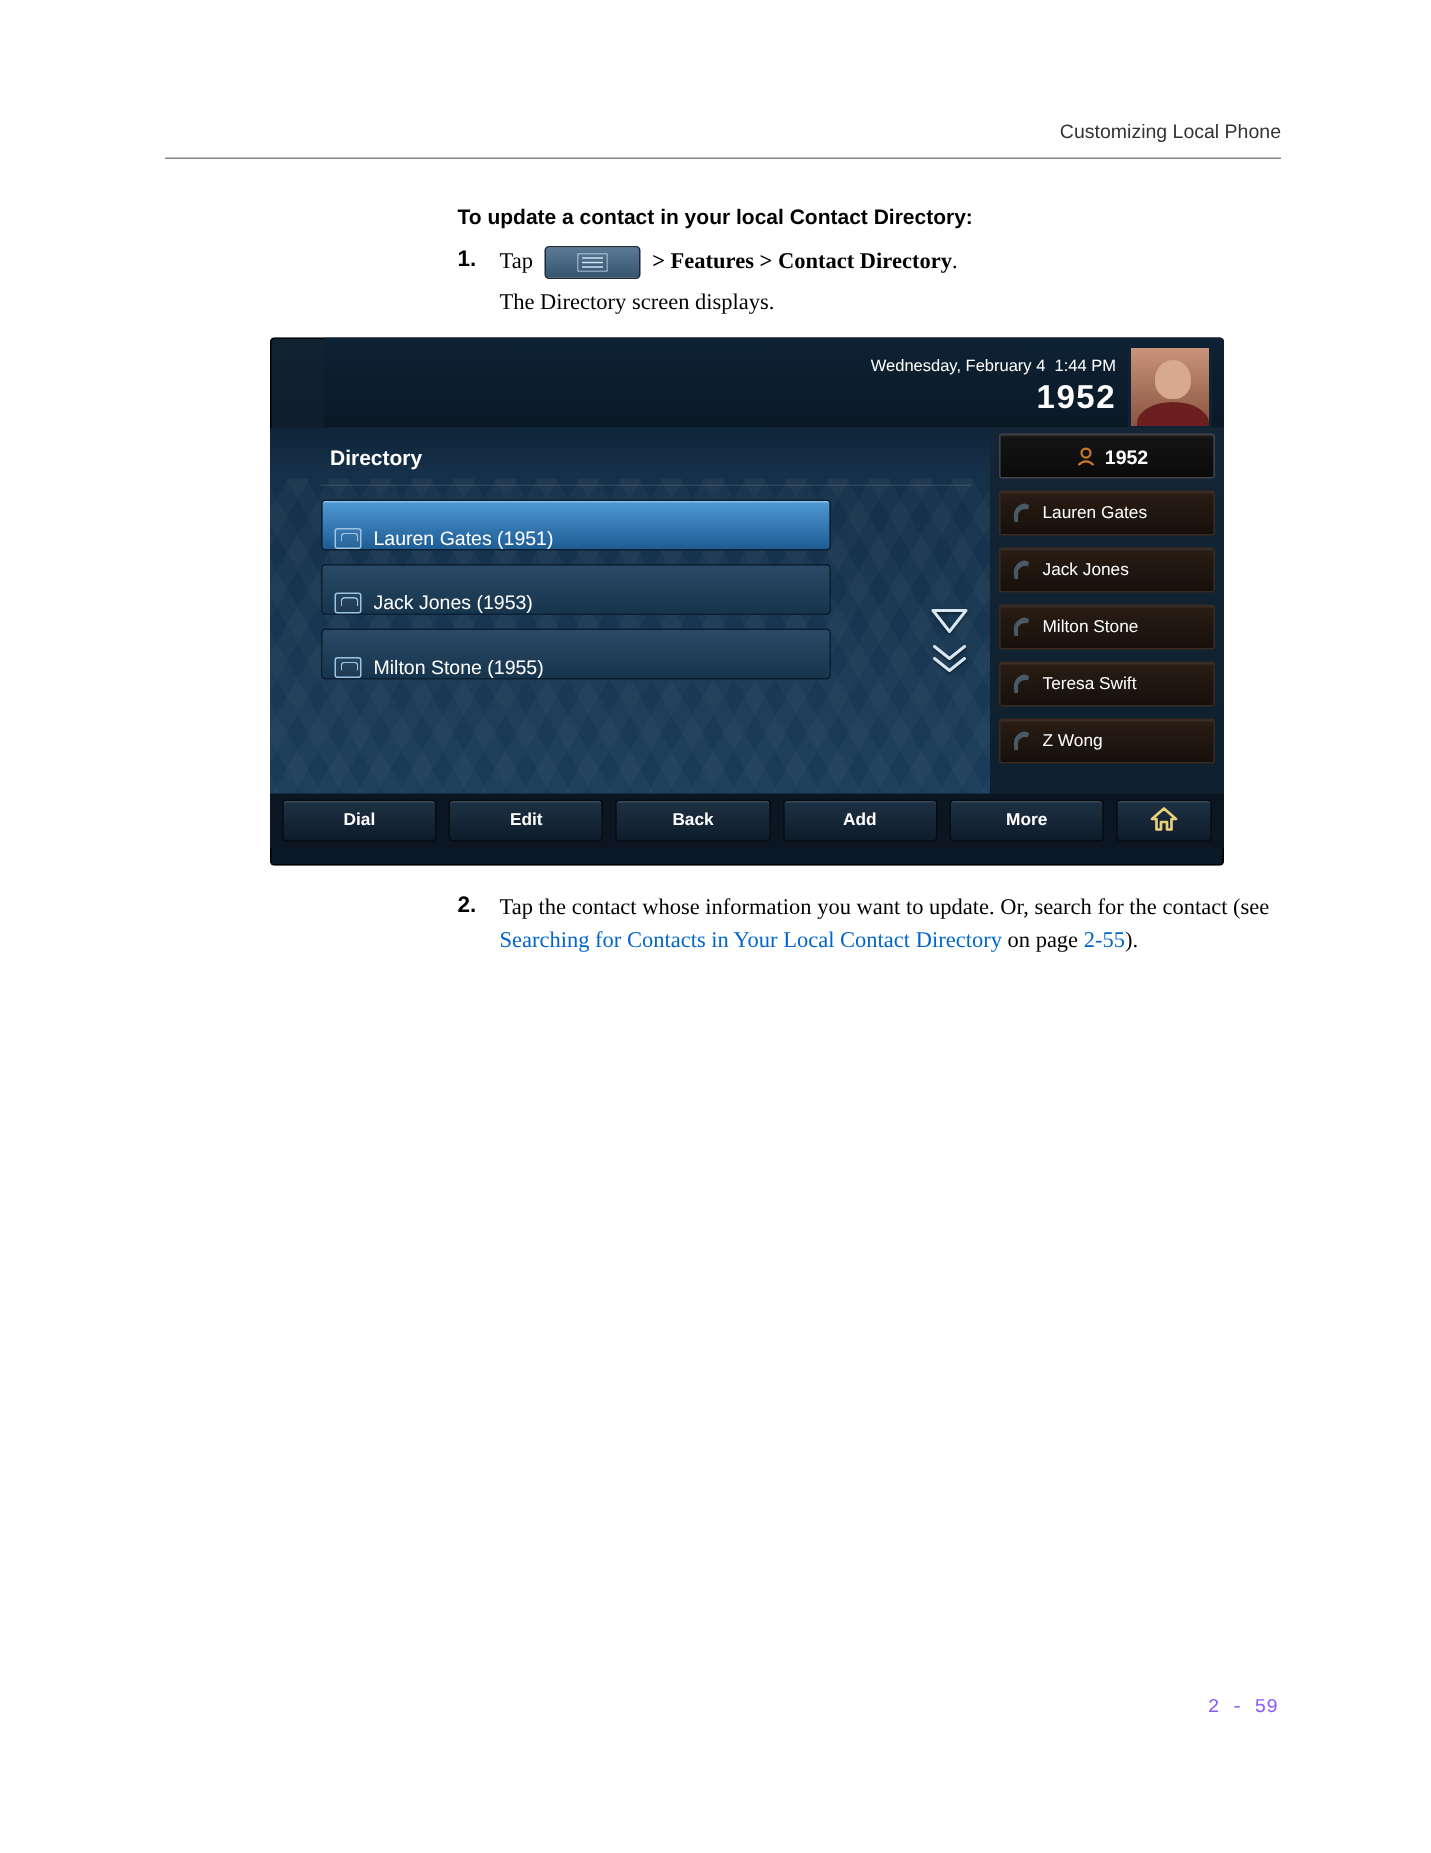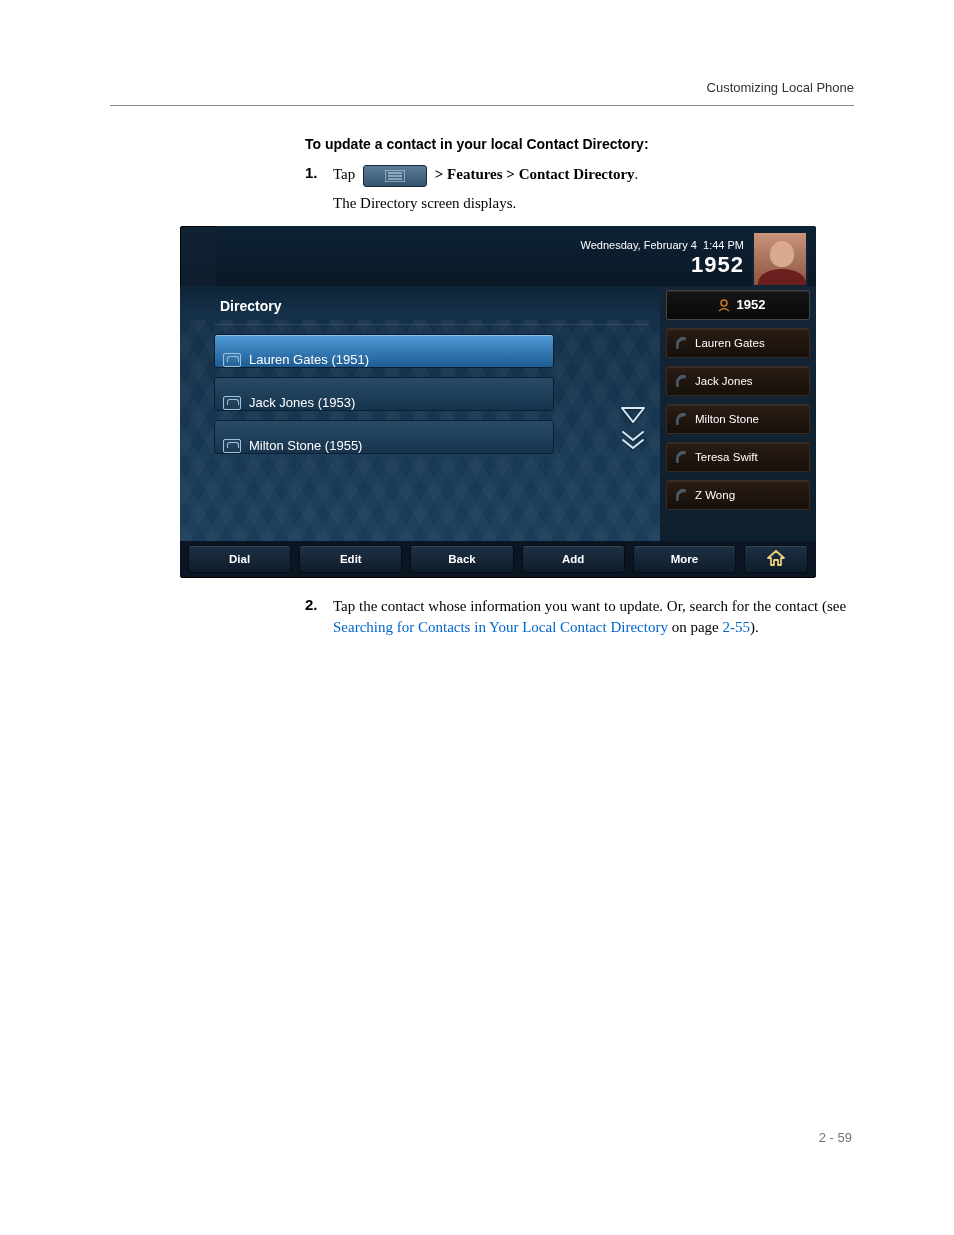--- a/index.html
+++ b/index.html
@@ -200,21 +200,21 @@
     width: 16px; height: 12px; margin-right: 6px;
     position: relative;
   }
   .side-item.first .h-icon {
     width: 14px; height: 14px;
   }
   .handset {
     transform: rotate(-30deg);
   }
   .softkeys {
-    position: absolute; left: 0; right: 0; bottom: 1px;
+    position: absolute; left: 0; right: 0; bottom: 12px;
     height: 36px;
     background: #0b1622;
     display: flex;
     align-items: center;
   }
   .sk {
     flex: 1;
     height: 28px;
     margin: 0 4px;
     border: 1px solid #060c13;
@@ -227,23 +227,23 @@
   .sk:first-child { margin-left: 8px; }
   .home-sk {
     width: 64px; flex: none; margin-right: 8px;
     display: flex; align-items: center; justify-content: center;
   }
 
   .page-num {
     position: absolute;
     bottom: 90px;
     right: 102px;
-    font-family: Liberation Sans, sans-serif;
+    font-family: Liberation Mono, monospace;
     font-size: 13px;
-    color: #737373;
+    color: #8b5cf6;
   }
 </style>
 </head>
 <body>
 
 <div class="page">
   <div class="header-right">Customizing Local Phone</div>
   <div class="hr-line"></div>
 
   <div class="content">

